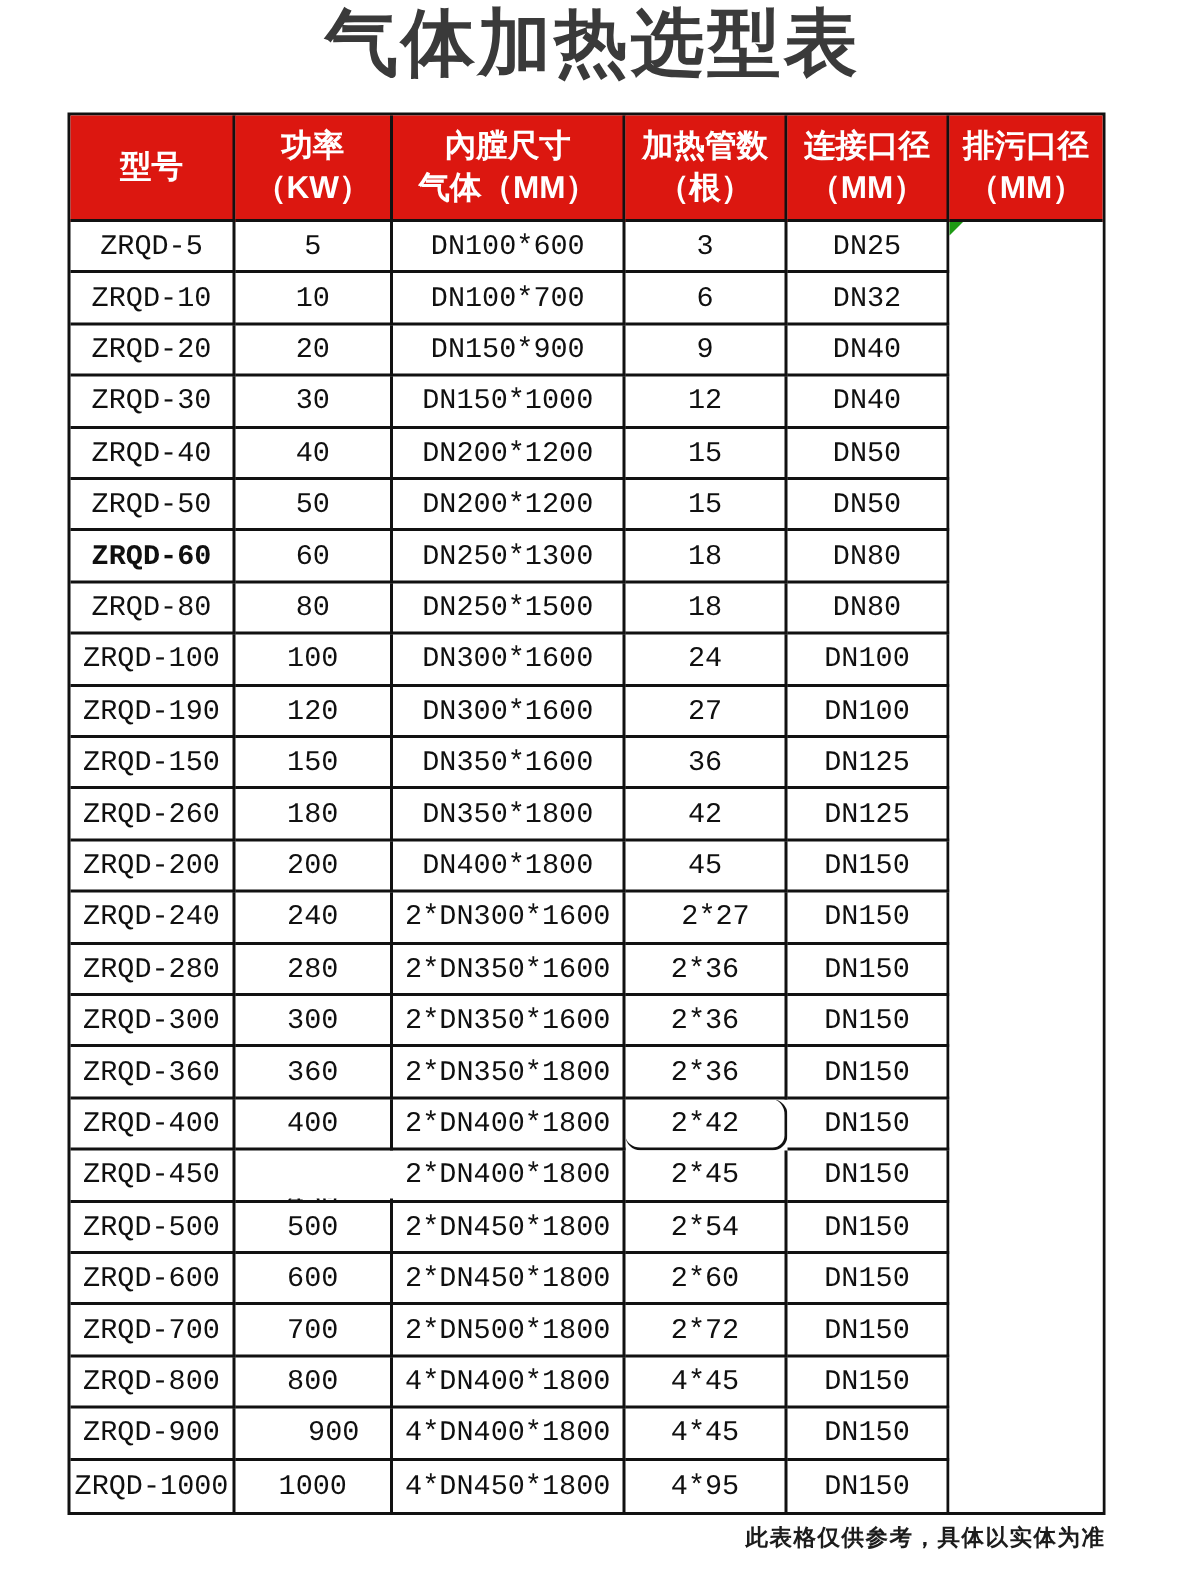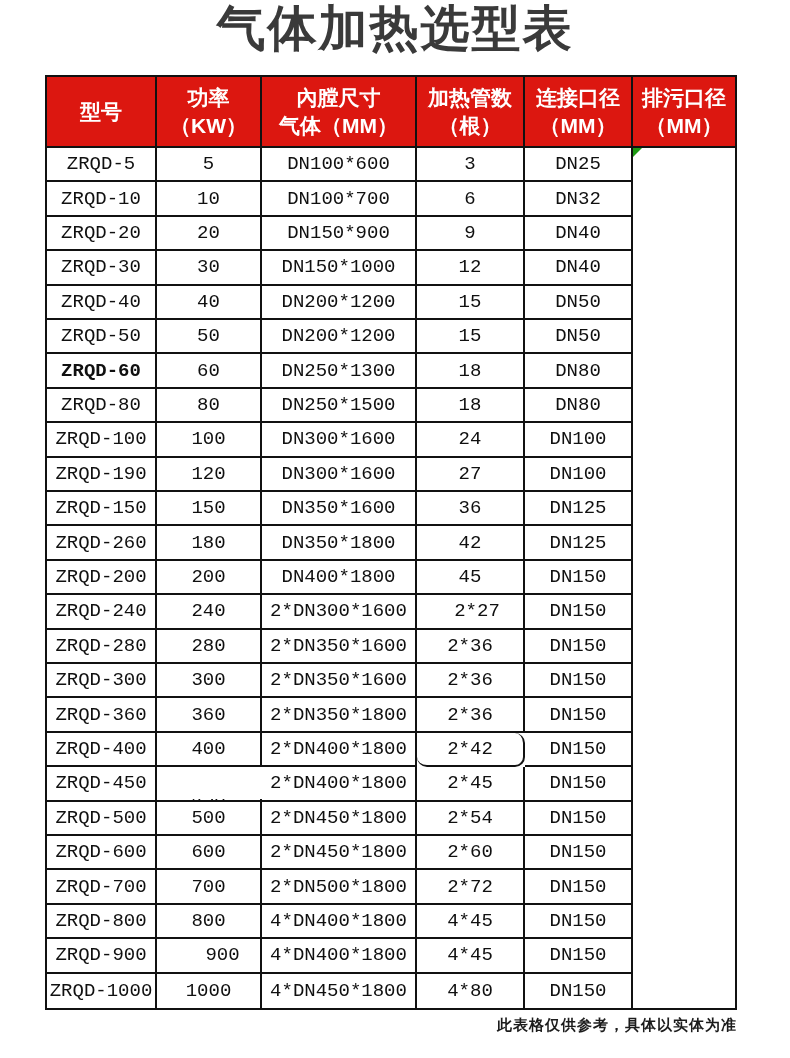--- a/index.html
+++ b/index.html
@@ -234,17 +234,17 @@
     <div class="cell" style="grid-area: 24 / 4;">4*45</div>
     <div class="cell" style="grid-area: 24 / 5;">DN150</div>
     <div class="cell" style="grid-area: 25 / 1;">ZRQD-900</div>
     <div class="cell" style="grid-area: 25 / 2; padding-left: 28px;">900</div>
     <div class="cell" style="grid-area: 25 / 3;">4*DN400*1800</div>
     <div class="cell" style="grid-area: 25 / 4;">4*45</div>
     <div class="cell" style="grid-area: 25 / 5;">DN150</div>
     <div class="cell lastrow" style="grid-area: 26 / 1;">ZRQD-1000</div>
     <div class="cell lastrow" style="grid-area: 26 / 2;">1000</div>
     <div class="cell lastrow" style="grid-area: 26 / 3;">4*DN450*1800</div>
-    <div class="cell lastrow" style="grid-area: 26 / 4;">4*80</div>
+    <div class="cell lastrow" style="grid-area: 26 / 4;">4*95</div>
     <div class="cell lastrow" style="grid-area: 26 / 5;">DN150</div>
   </div>
 
 <div class="footer-note">此表格仅供参考，具体以实体为准</div>
 
 </body></html>

